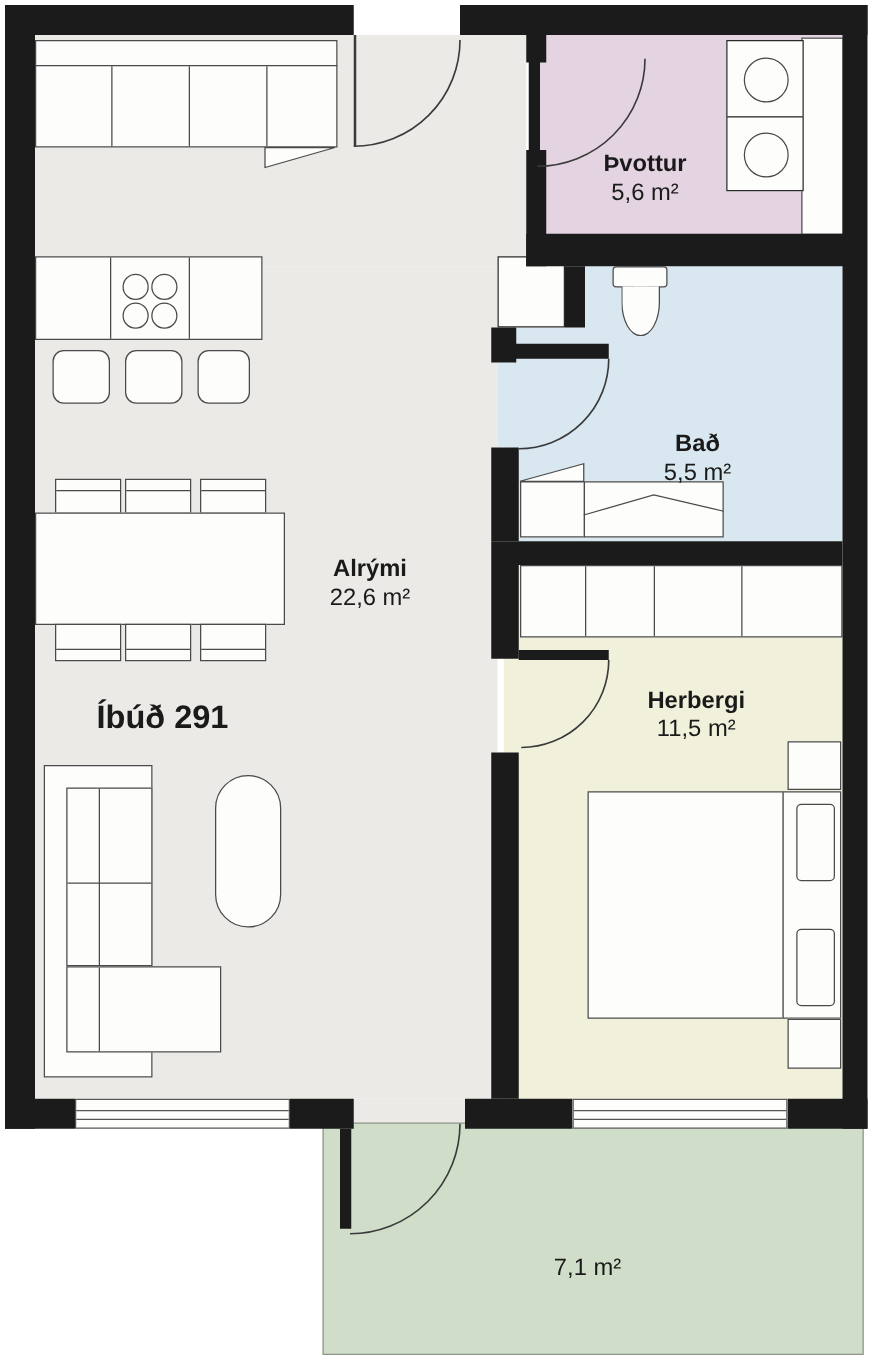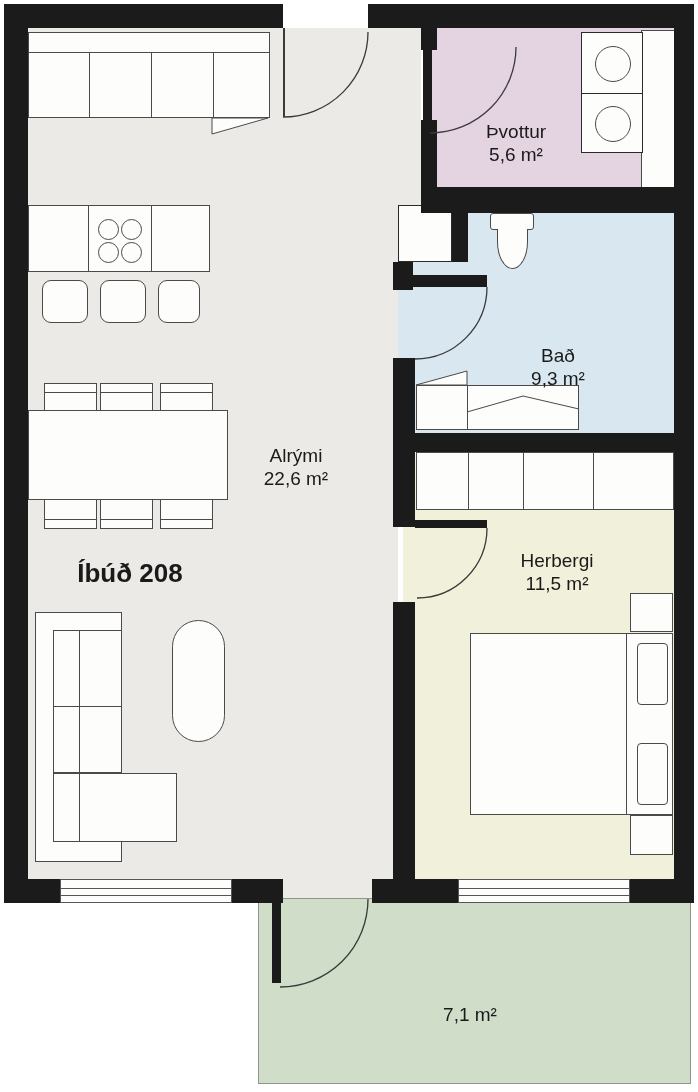--- a/index.html
+++ b/index.html
@@ -7,21 +7,21 @@
         font-family:"Liberation Sans",sans-serif;color:#1a1a1a;}
   .floor{position:absolute;box-sizing:border-box;}
   .wall{position:absolute;background:#1b1b1b;}
   .furn{position:absolute;box-sizing:border-box;background:#fdfdfc;border:1px solid #4a4a4a;}
   .thick{border:1.5px solid #2a2a2a;}
   .vline{position:absolute;top:0;bottom:0;width:1px;background:#4a4a4a;}
   .hline{position:absolute;left:0;right:0;height:1px;background:#4a4a4a;}
   .circle{position:absolute;border:1px solid #4a4a4a;border-radius:50%;background:#fdfdfc;}
   .window{position:absolute;box-sizing:border-box;background:#fdfdfc;border:1px solid #555;}
   .label{position:absolute;text-align:center;font-size:19px;line-height:23px;white-space:nowrap;}
-  .label .nm{font-weight:normal;}
+  .label .nm{font-weight:bold;}
   .apt-label{position:absolute;font-size:26px;font-weight:bold;text-align:center;white-space:nowrap;}
   svg.overlay{position:absolute;left:0;top:0;pointer-events:none;}
 </style>
 </head>
 <body>
 
 <div class="plan">
 
   <div class="floor" style="left: 28px; top: 28px; width: 393px; height: 185px; background-color: rgb(236, 234, 230);"></div>
   <div class="floor" style="left: 28px; top: 213px; width: 370px; height: 666px; background-color: rgb(236, 234, 230);"></div>
@@ -163,24 +163,24 @@
   <div class="label" style="left:226px;top:444px;width:140px;">
     <div class="nm">Alrými</div>
     <div class="ar">22,6 m²</div>
   </div>
   <div class="label" style="left:446px;top:120px;width:140px;">
     <div class="nm">Þvottur</div>
     <div class="ar">5,6 m²</div>
   </div>
   <div class="label" style="left:488px;top:296px;width:140px;margin-top:48px;">
     <div class="nm">Bað</div>
-    <div class="ar">9,3 m²</div>
+    <div class="ar">5,5 m²</div>
   </div>
   <div class="label" style="left:487px;top:549px;width:140px;">
     <div class="nm">Herbergi</div>
     <div class="ar">11,5 m²</div>
   </div>
   <div class="label" style="left:400px;top:1003px;width:140px;">
     <div class="ar">7,1 m²</div>
   </div>
-  <div class="apt-label" style="left:40px;top:558px;width:180px;">Íbúð 208</div>
+  <div class="apt-label" style="left:40px;top:558px;width:180px;">Íbúð 291</div>
 
 </div>
 
 </body></html>

